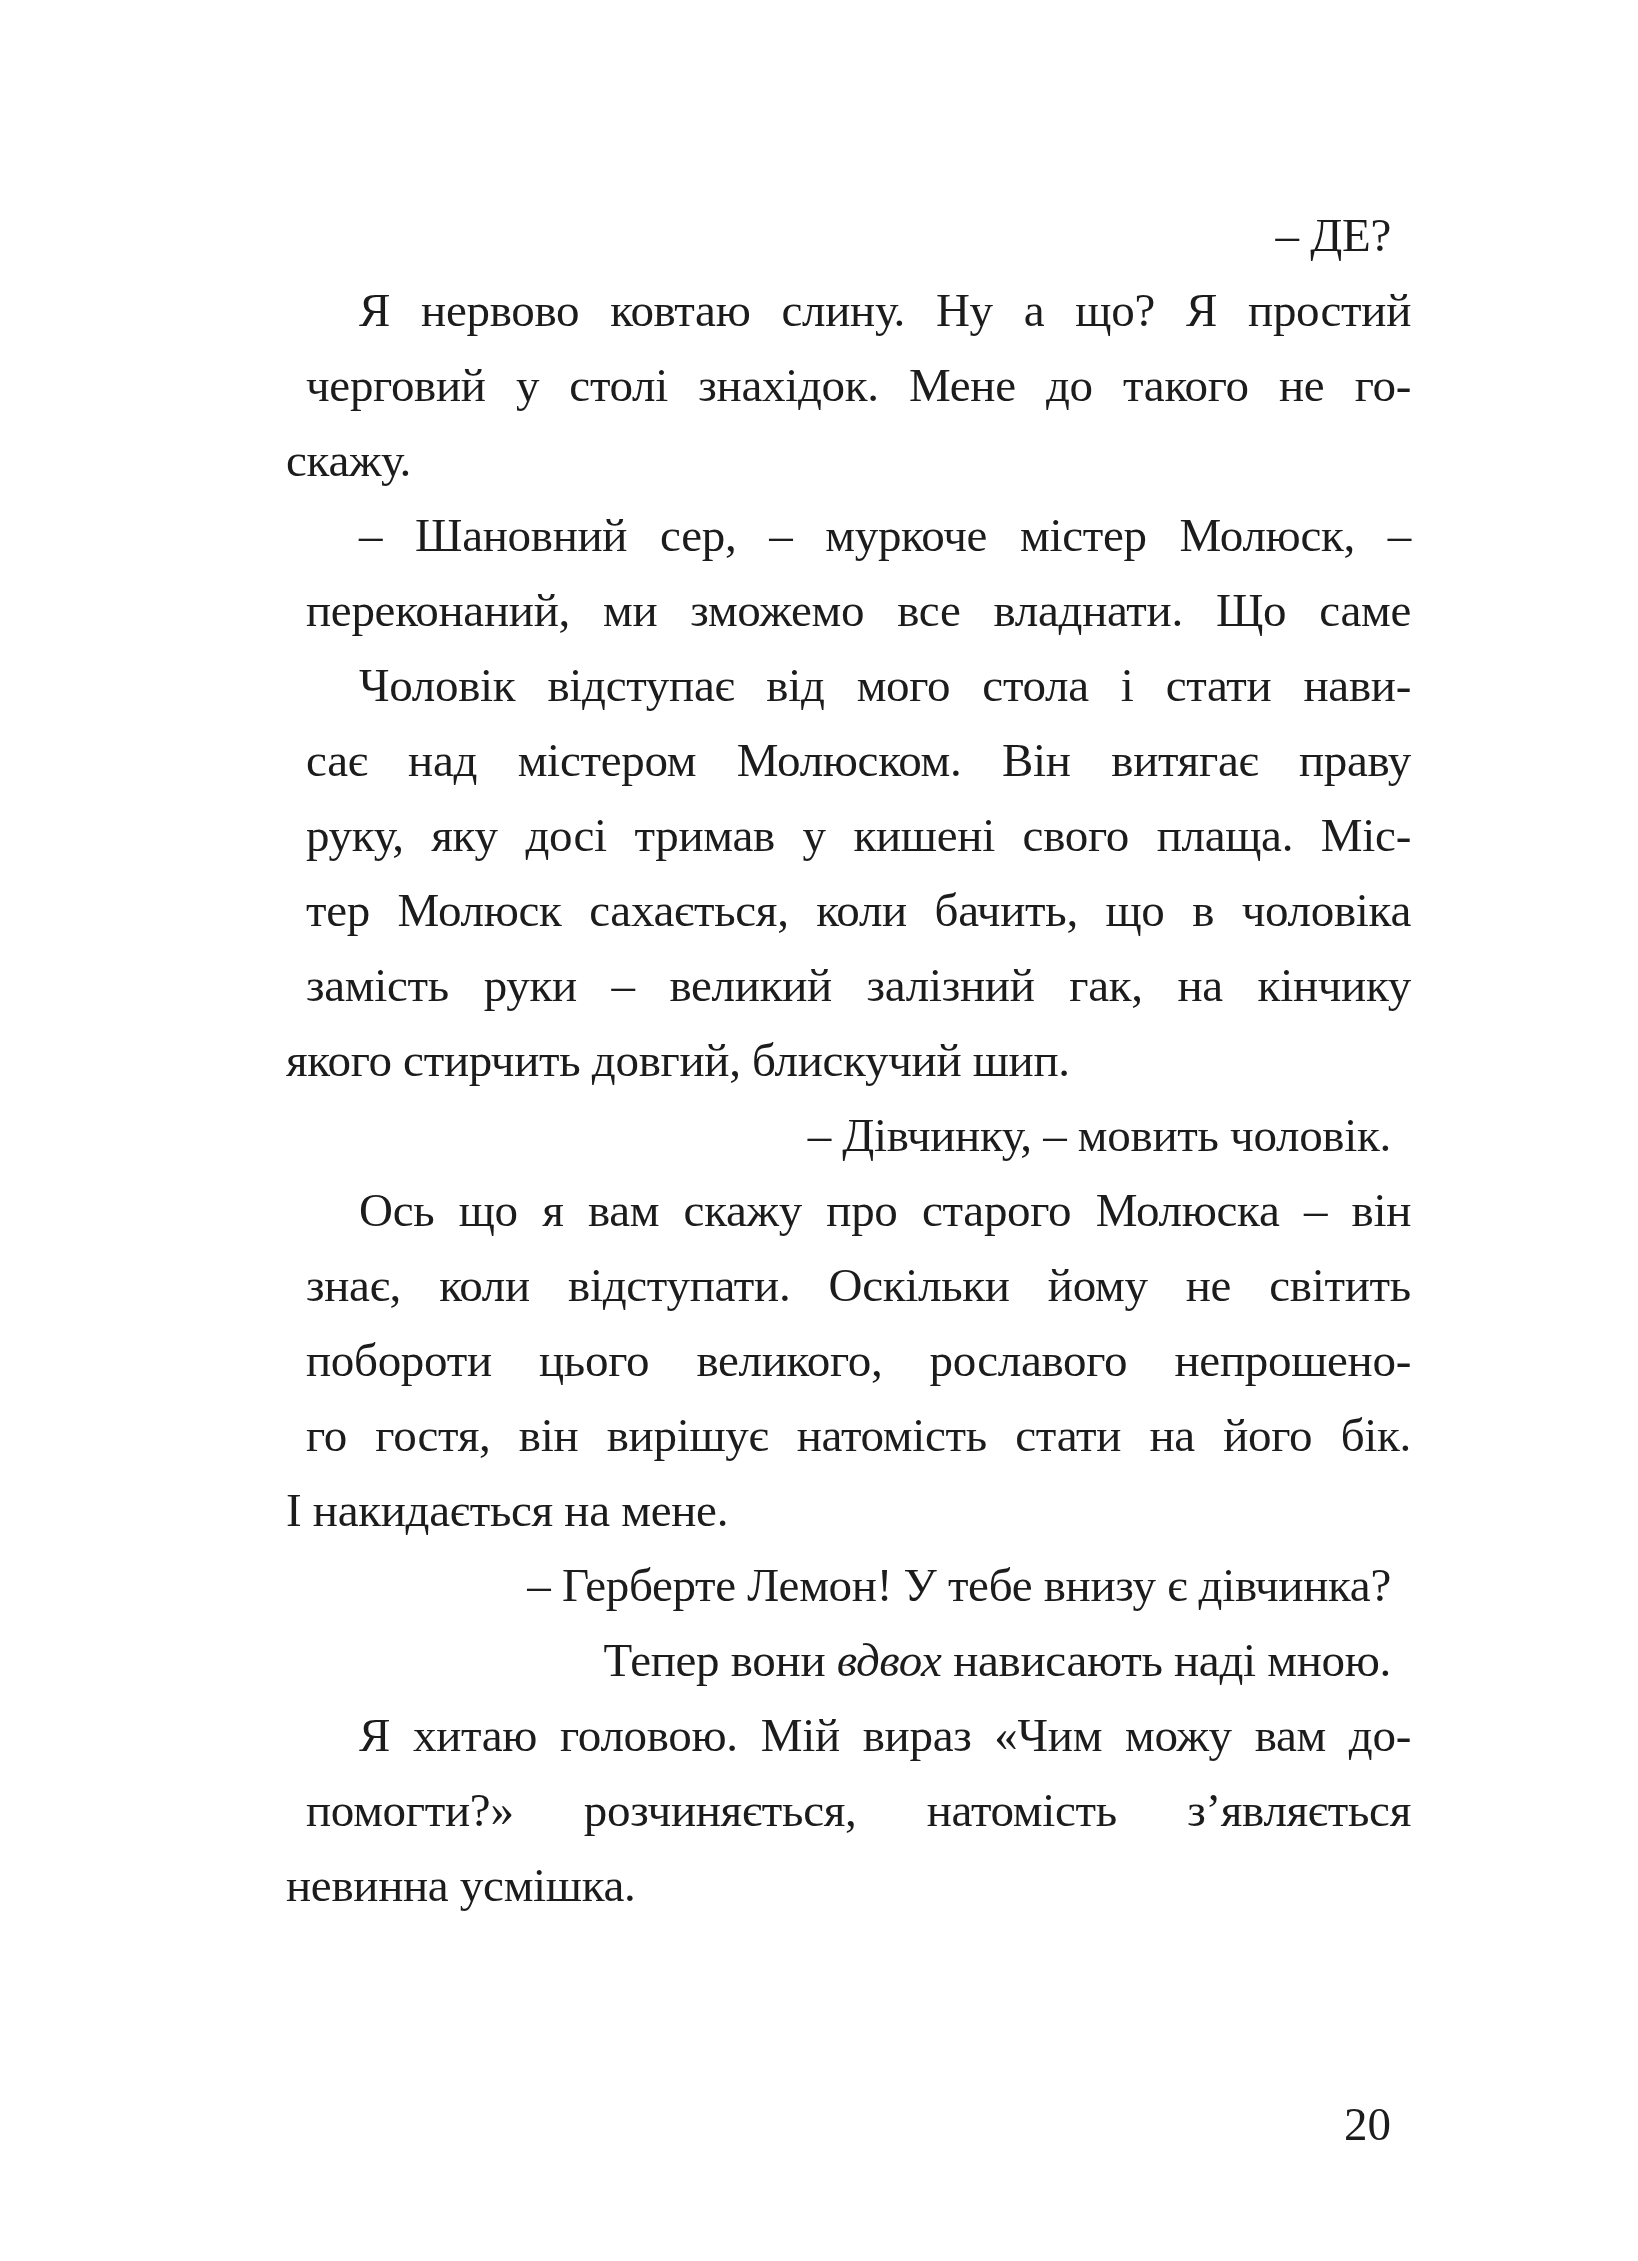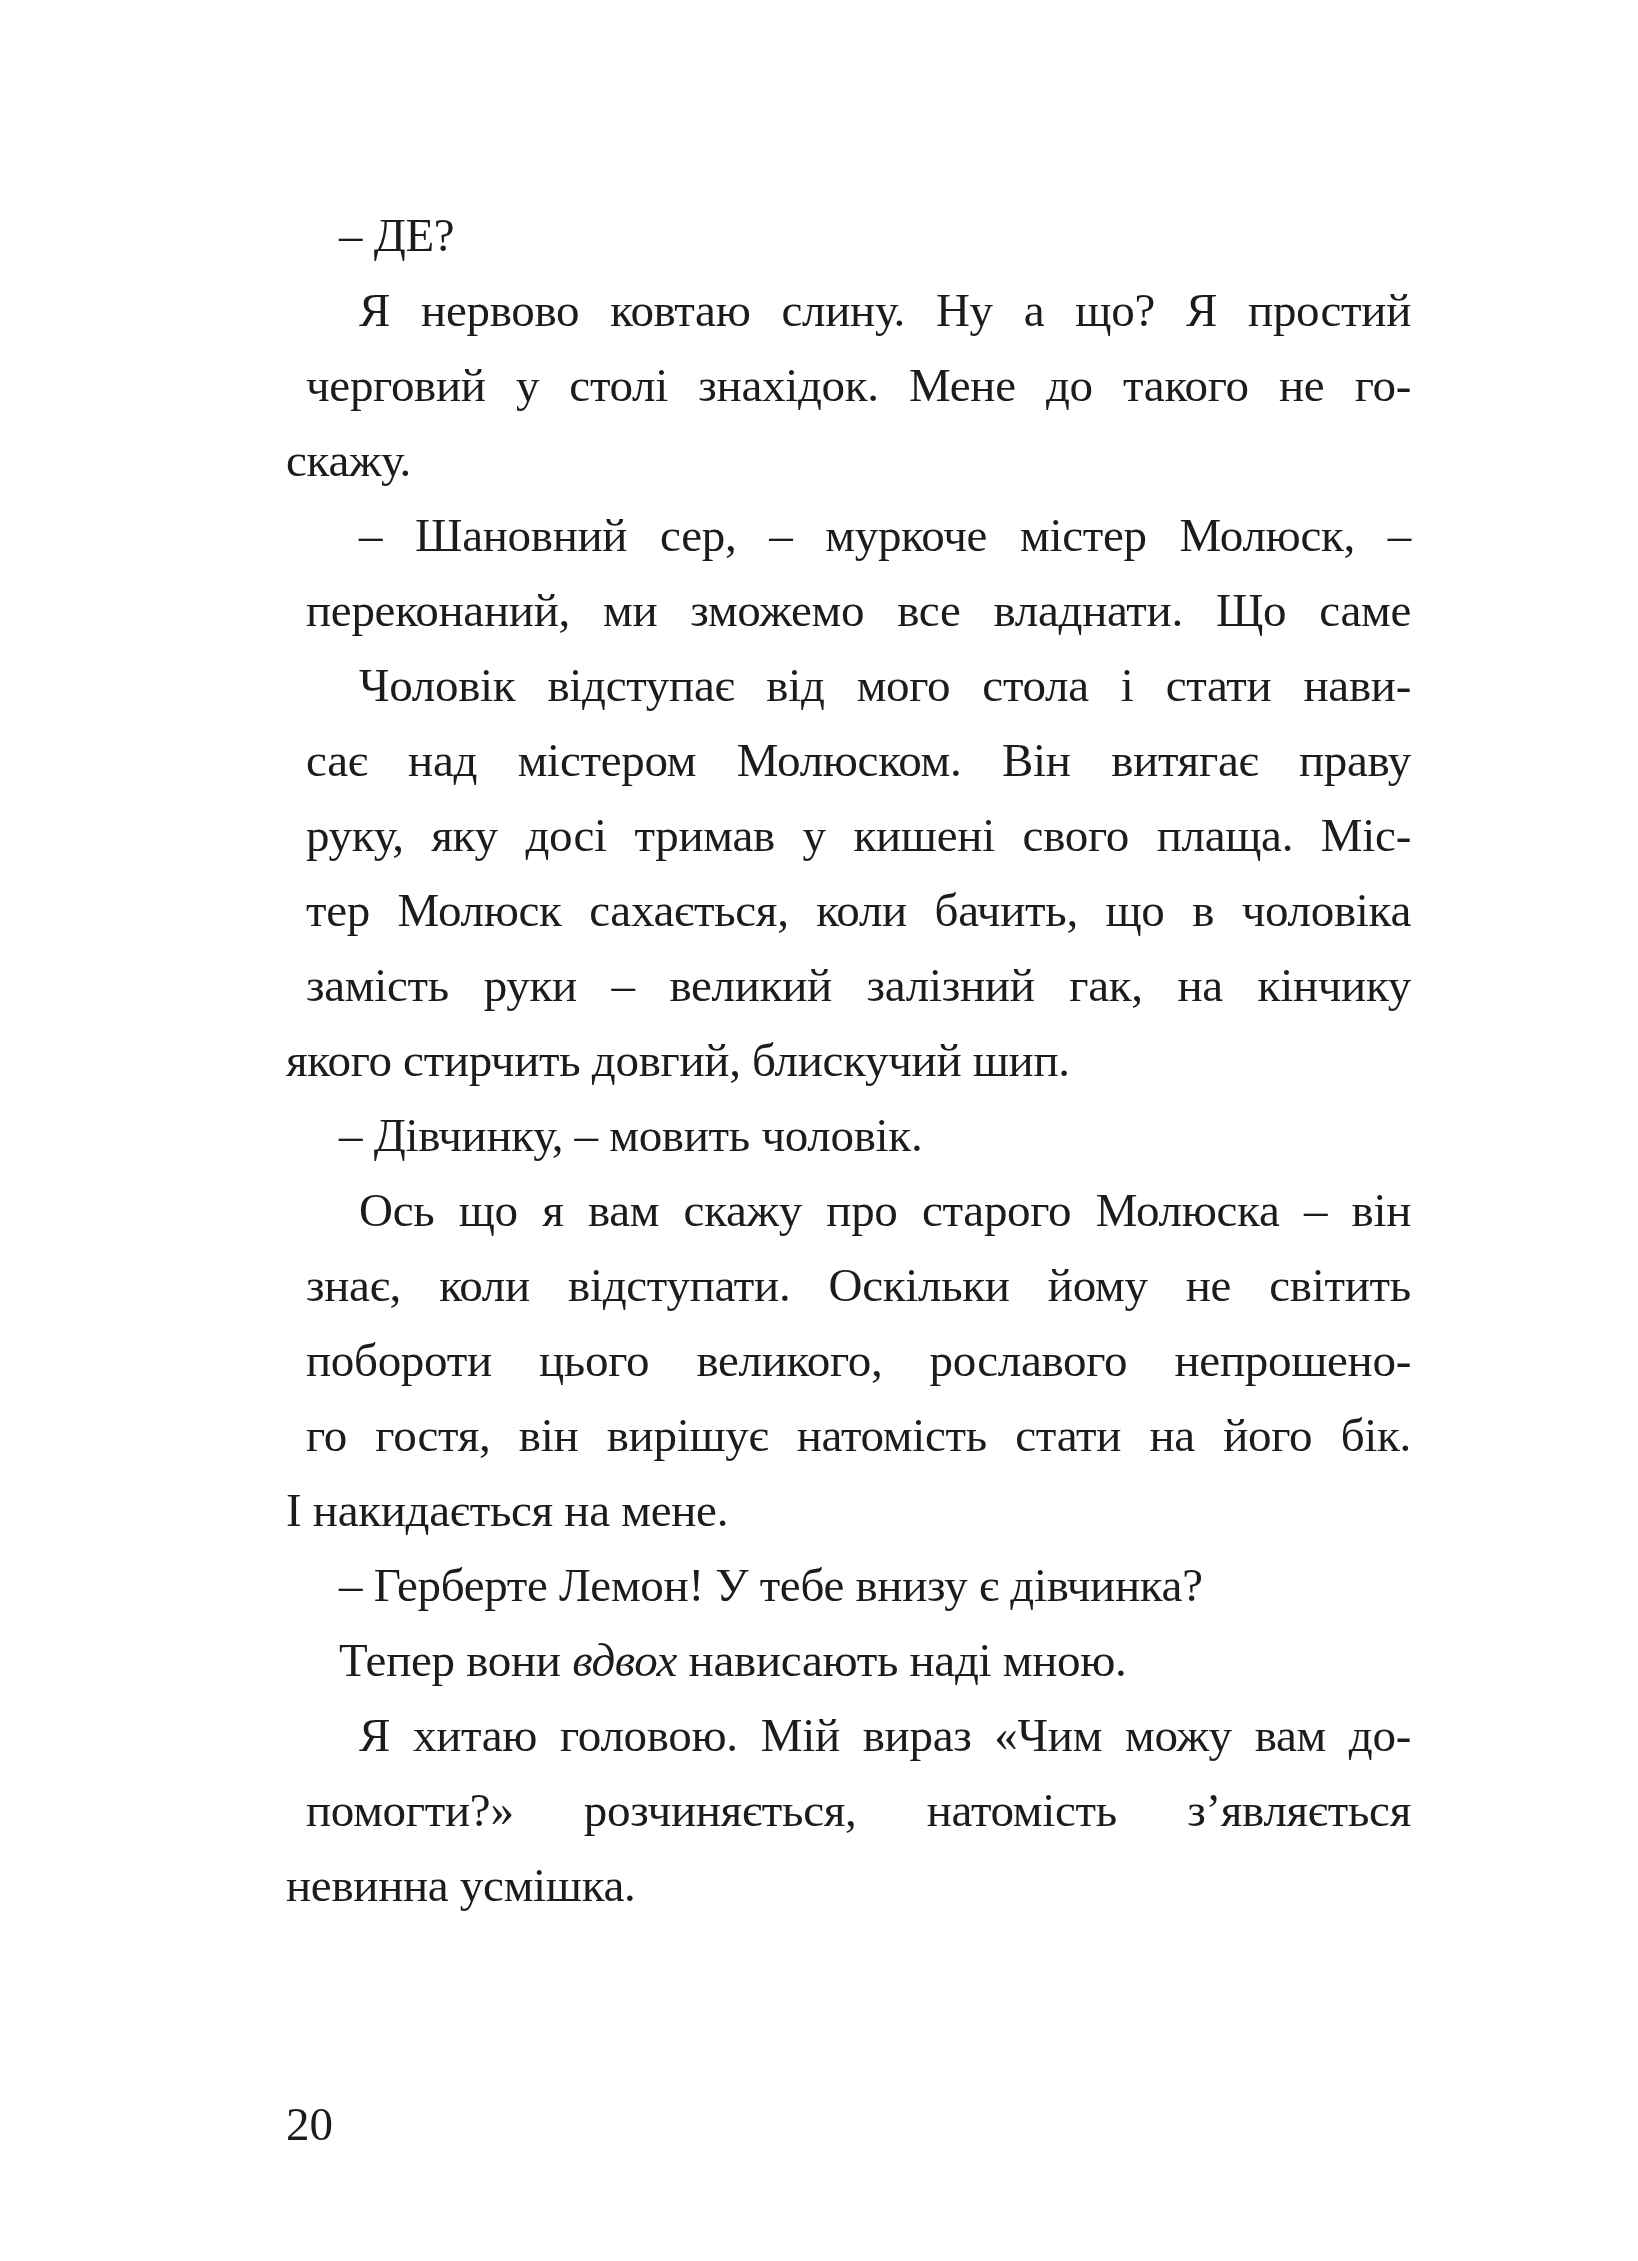--- a/index.html
+++ b/index.html
@@ -36,30 +36,31 @@
     white-space: normal;
     text-align: left;
   }
   .line.justify {
     text-align: justify;
     text-align-last: justify;
     margin-left: 20px;
   }
   .line.indent {
     text-indent: 53px;
+    text-align: right;
   }
   .line .it {
     font-style: italic;
   }
   .page-number {
     position: absolute;
     left: 286px;
     width: 1105px;
     top: 2097px;
-    text-align: left;
+    text-align: right;
     font-size: 47px;
     line-height: 55px;
     color: #1c1c1c;
   }
 </style>
 </head>
 <body>
 
 <div class="page">
   <div class="text-block" id="text-block">

